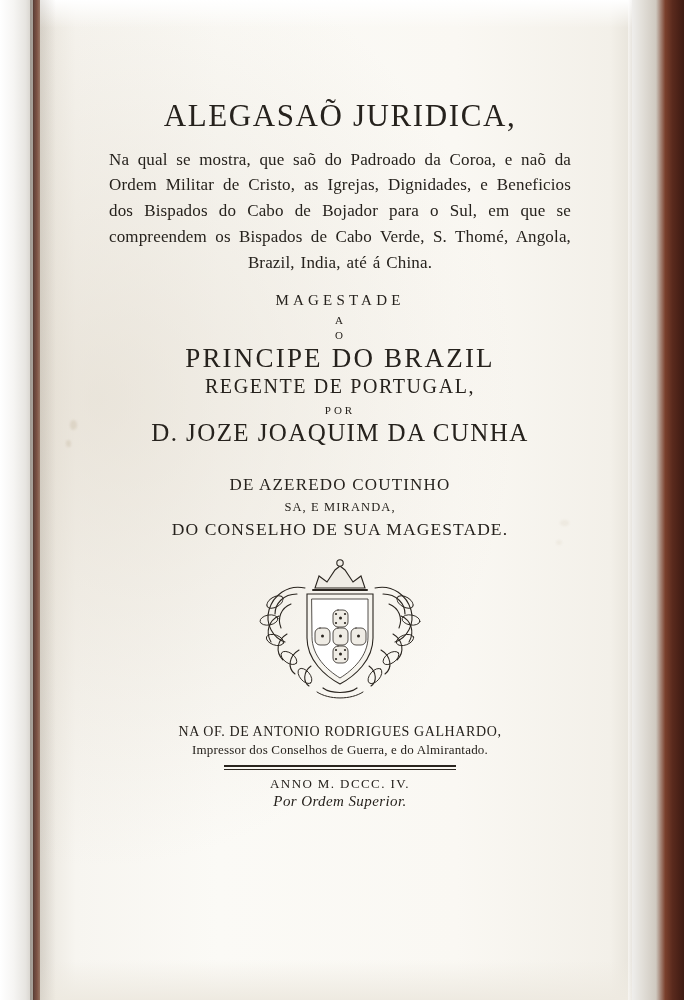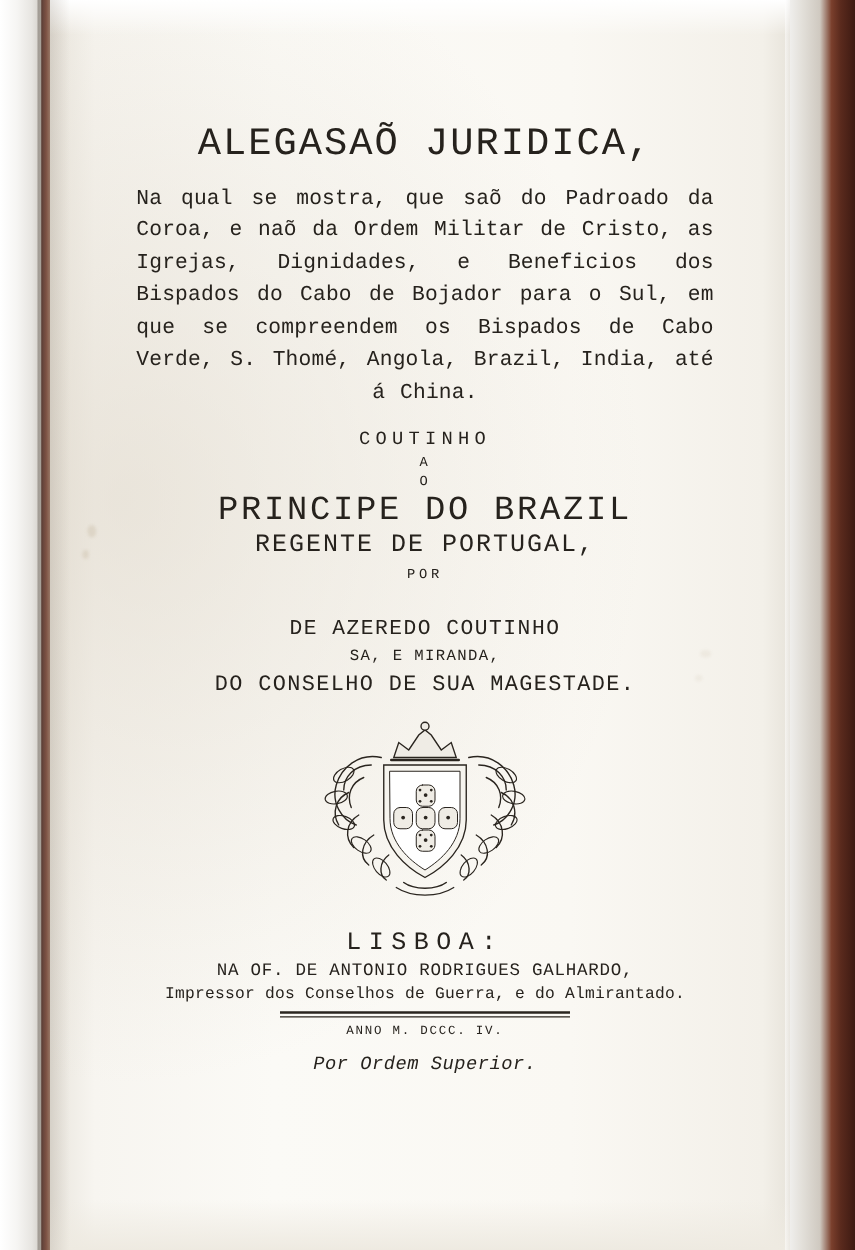--- a/index.html
+++ b/index.html
@@ -6,21 +6,21 @@
     margin: 0;
     padding: 0;
     background: #ffffff;
   }
   #page {
     position: relative;
     width: 684px;
     height: 1000px;
     overflow: hidden;
     background: #f2f1ef;
-    font-family: Liberation Mono, monospace;
+    font-family: Liberation Serif, serif;
   }
   
   .left-margin {
     position: absolute;
     left: 0; top: 0;
     width: 34px; height: 1000px;
     background: linear-gradient(to right, #ffffff 0%, #f6f5f3 40%, #e7e5e1 75%, #cfcbc4 100%);
   }
   .gutter-shadow {
     position: absolute;
@@ -178,23 +178,23 @@
   }
   .rule {
     width: 232px;
     height: 0;
     margin: 7px auto 6px auto;
     border-top: 2.6px solid #2a251f;
     border-bottom: 1px solid #2a251f;
     padding-bottom: 2px;
   }
   .t-anno {
-    font-size: 10px;
+    font-size: 13px;
     letter-spacing: 1.4px;
-    margin-bottom: 12px;
+    margin-bottom: 1px;
   }
   .t-ordem {
     font-size: 15px;
     font-style: italic;
     letter-spacing: 0.4px;
     text-align: center;
   }
 </style>
 </head>
 <body>
@@ -214,26 +214,27 @@
   <div class="foxing" style="left:66px; top:440px; width:5px; height:7px;"></div>
   <div class="foxing" style="left:560px; top:520px; width:9px; height:6px; opacity:.5;"></div>
   <div class="foxing" style="left:556px; top:540px; width:6px; height:5px; opacity:.45;"></div>
 
   <div class="content">
 
     <div class="t-main">ALEGASAÕ JURIDICA,</div>
 
     <div class="subtitle">Na qual se mostra, que saõ do Padroado da Coroa, e naõ da Ordem Militar de Cristo, as Igrejas, Dignidades, e Beneficios dos Bispados do Cabo de Bojador para o Sul, em que se compreendem os Bispados de Cabo Verde, S. Thomé, Angola, Brazil, India, até á China.</div>
 
-    <div class="t-oferecida">COUTINHO</div>
+    <div class="t-oferecida">MAGESTADE</div>
     <div class="t-a">A</div>
     <div class="t-o">O</div>
     <div class="t-principe">PRINCIPE DO BRAZIL</div>
     <div class="t-regente">REGENTE DE PORTUGAL,</div>
     <div class="t-por">POR</div>
+    <div class="t-author">D. JOZE JOAQUIM DA CUNHA</div>
     <div class="t-author2">DE AZEREDO COUTINHO</div>
     <div class="t-bishop">SA, E MIRANDA,</div>
     <div class="t-conselho">DO CONSELHO DE SUA MAGESTADE.</div>
 
     <div class="device">
       <svg viewBox="0 0 210 150" width="210" height="150" aria-hidden="true">
         <g fill="none" stroke="#2a251f" stroke-width="1.1" stroke-linecap="round">
 
           <path d="M70 34 C52 30 38 42 34 56 C30 70 38 84 50 88"></path>
           <path d="M62 40 C48 40 40 50 40 60"></path>
@@ -293,21 +294,20 @@
             <circle cx="101" cy="105" r="1.1"></circle>
               <circle cx="110" cy="105" r="1.1"></circle>
           </g>
 
           <path d="M88 134 C96 140 114 140 122 134" stroke-width="1.2"></path>
           <path d="M82 138 C94 146 116 146 128 138" stroke-width="1"></path>
         </g>
       </svg>
     </div>
 
-    <div class="t-lisboa">LISBOA:</div>
     <div class="t-printer">NA OF. DE ANTONIO RODRIGUES GALHARDO,</div>
     <div class="t-printer2">Impressor dos Conselhos de Guerra, e do Almirantado.</div>
     <div class="rule"></div>
     <div class="t-anno">ANNO M. DCCC. IV.</div>
     <div class="t-ordem">Por Ordem Superior.</div>
 
   </div>
 </div>
 
 </body></html>

